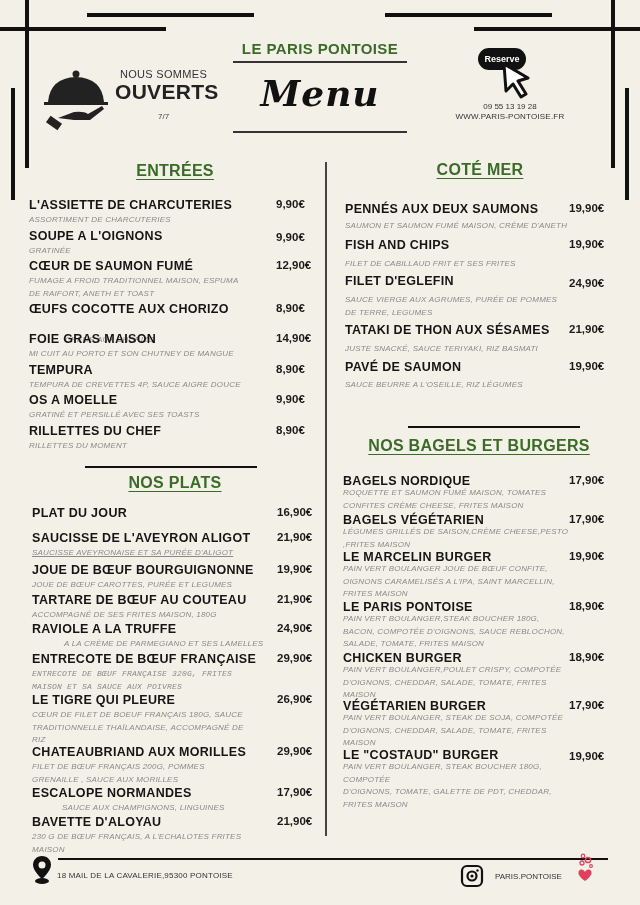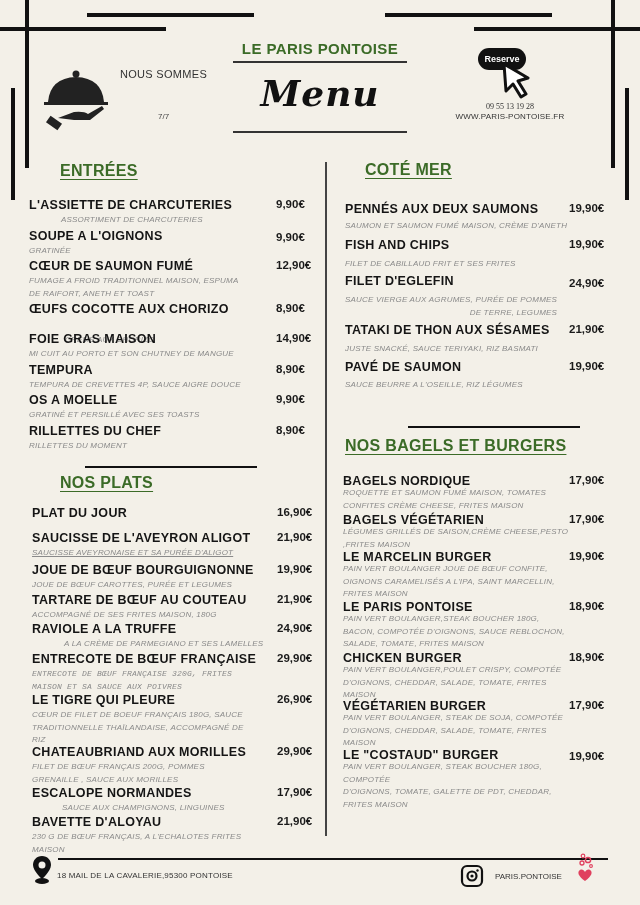--- a/index.html
+++ b/index.html
@@ -13,24 +13,24 @@
     .hdr-left { position: absolute; left: 44px; top: 66px; width: 180px; height: 70px; }
     .cloche { position: absolute; left: 0; top: 2px; }
     .open-small { position: absolute; left: 76px; top: 2px; font-size: 11px; color: #333; letter-spacing: 0.3px; }
     .open-big { position: absolute; left: 71px; top: 14px; font-size: 21px; font-weight: bold; color: #222; letter-spacing: 0.3px; }
     .open-days { position: absolute; left: 114px; top: 46px; font-size: 8px; color: #444; }
     .brand { position: absolute; left: 230px; top: 40px; width: 180px; text-align: center; font-size: 15px; font-weight: bold; color: #3b6b27; letter-spacing: 0.4px; }
     .menu-word { position: absolute; left: 230px; top: 72px; width: 180px; text-align: center; font-family: "DejaVu Serif", serif; font-size: 36px; font-weight: bold; font-style: italic; color: #111; letter-spacing: 1px; }
     .hdr-right { position: absolute; left: 440px; top: 44px; width: 140px; height: 86px; }
     .reserve-btn { position: absolute; left: 38px; top: 4px; width: 48px; height: 22px; border-radius: 11px; background: #111; color: #fff; font-size: 9px; font-weight: bold; text-align: center; line-height: 22px; cursor: pointer; }
     .cursor { position: absolute; left: 60px; top: 16px; }
-    .phone { position: absolute; left: 0; top: 58px; width: 140px; text-align: center; font-size: 8px; color: #333; font-family: Liberation Serif, serif; }
+    .phone { position: absolute; left: 0; top: 58px; width: 140px; text-align: center; font-size: 8px; color: #333; }
     .site { position: absolute; left: 0; top: 68px; width: 140px; text-align: center; font-size: 8px; color: #333; letter-spacing: 0.2px; }
 
-    .section-title { position: absolute; text-align: left; font-size: 16px; font-weight: bold; color: #3b6b27; text-decoration: underline; text-underline-offset: 3px; letter-spacing: 0.3px; }
+    .section-title { position: absolute; text-align: center; font-size: 16px; font-weight: bold; color: #3b6b27; text-decoration: underline; text-underline-offset: 3px; letter-spacing: 0.3px; }
     .item { position: absolute; }
     .item .name { position: absolute; left: 0; top: 0; font-size: 12.5px; font-weight: bold; color: #151515; letter-spacing: 0.3px; white-space: nowrap; }
     .item .price { position: absolute; top: 0; font-size: 11.5px; font-weight: bold; color: #1a1a1a; white-space: nowrap; }
     .item .desc { position: absolute; left: 0; font-size: 8px; font-style: italic; color: #8a8a8a; line-height: 12.5px; letter-spacing: 0.2px; }
     .footer-addr { position: absolute; left: 57px; top: 871px; font-size: 8px; color: #333; letter-spacing: 0.2px; }
     .footer-insta { position: absolute; left: 495px; top: 872px; font-size: 8px; color: #333; }
   </style>
 </head>
 <body>
 
@@ -45,20 +45,21 @@
 
 <div class="hdr-left">
   <svg class="cloche" width="66" height="64" viewBox="0 0 66 64">
     <circle cx="32" cy="6" r="3.5" fill="#222"></circle>
     <path d="M4 34 Q6 10 32 9 Q58 10 60 34 Z" fill="#222"></path>
     <rect x="0" y="34" width="64" height="3" fill="#222"></rect>
     <path d="M14 50 L30 44 Q40 43 44 46 L58 38 L60 41 L46 52 L30 52 Z" fill="#222"></path>
     <rect x="6" y="48" width="8" height="14" transform="rotate(-55 10 55)" fill="#222"></rect>
   </svg>
   <div class="open-small">NOUS SOMMES</div>
+  <div class="open-big">OUVERTS</div>
   <div class="open-days">7/7</div>
 </div>
 
 <div class="brand">LE PARIS PONTOISE</div>
 <div class="line" style="left:233px;top:61px;width:174px;height:2px;background:#333;"></div>
 <div class="menu-word">Menu</div>
 <div class="line" style="left:233px;top:131px;width:174px;height:2px;background:#333;"></div>
 
 <div class="hdr-right">
   <div class="reserve-btn">Reserve</div>
@@ -69,21 +70,21 @@
   <div class="site">WWW.PARIS-PONTOISE.FR</div>
 </div>
 
 <div class="line" style="left:325px;top:162px;width:2px;height:674px;background:#444;"></div>
 
 <div class="section-title" style="left:60px;top:162px;width:230px;">ENTRÉES</div>
 <div>
   <div class="item" style="left:29px;top:198px;width:290px;">
     <span class="name">L'ASSIETTE DE CHARCUTERIES</span>
     <span class="price" style="left:247px;">9,90€</span>
-    <div class="desc" style="top:16px;margin-left:32px;"><span>ASSORTIMENT DE CHARCUTERIES</span></div>
+    <div class="desc" style="top:16px;"><span>ASSORTIMENT DE CHARCUTERIES</span></div>
   </div>
   <div class="item" style="left:29px;top:229px;width:290px;">
     <span class="name">SOUPE A L'OIGNONS</span>
     <span class="price" style="left:247px;top:2px;">9,90€</span>
     <div class="desc" style="top:16px;"><span>GRATINÉE</span></div>
   </div>
   <div class="item" style="left:29px;top:259px;width:290px;">
     <span class="name">CŒUR DE SAUMON FUMÉ</span>
     <span class="price" style="left:247px;">12,90€</span>
     <div class="desc" style="top:16px;"><span>FUMAGE A FROID TRADITIONNEL MAISON, ESPUMA</span><br><span>DE RAIFORT, ANETH ET TOAST</span></div>
@@ -177,21 +178,21 @@
     <div class="desc" style="top:18px;"><span>SAUMON ET SAUMON FUMÉ MAISON, CRÈME D'ANETH</span></div>
   </div>
   <div class="item" style="left:345px;top:238px;width:280px;">
     <span class="name">FISH AND CHIPS</span>
     <span class="price" style="left:224px;">19,90€</span>
     <div class="desc" style="top:20px;"><span>FILET DE CABILLAUD FRIT ET SES FRITES</span></div>
   </div>
   <div class="item" style="left:345px;top:274px;width:280px;">
     <span class="name">FILET D'EGLEFIN</span>
     <span class="price" style="left:224px;top:3px;">24,90€</span>
-    <div class="desc" style="top:20px;text-align:right;"><span>SAUCE VIERGE AUX AGRUMES, PURÉE DE POMMES</span><br><span>DE TERRE, LEGUMES</span></div>
+    <div class="desc" style="top:20px;"><span>SAUCE VIERGE AUX AGRUMES, PURÉE DE POMMES</span><br><span>DE TERRE, LEGUMES</span></div>
   </div>
   <div class="item" style="left:345px;top:323px;width:280px;">
     <span class="name">TATAKI DE THON AUX SÉSAMES</span>
     <span class="price" style="left:224px;">21,90€</span>
     <div class="desc" style="top:20px;"><span>JUSTE SNACKÉ, SAUCE TERIYAKI, RIZ BASMATI</span></div>
   </div>
   <div class="item" style="left:345px;top:360px;width:280px;">
     <span class="name">PAVÉ DE SAUMON</span>
     <span class="price" style="left:224px;">19,90€</span>
     <div class="desc" style="top:19px;"><span>SAUCE BEURRE A L'OSEILLE, RIZ LÉGUMES</span></div>

